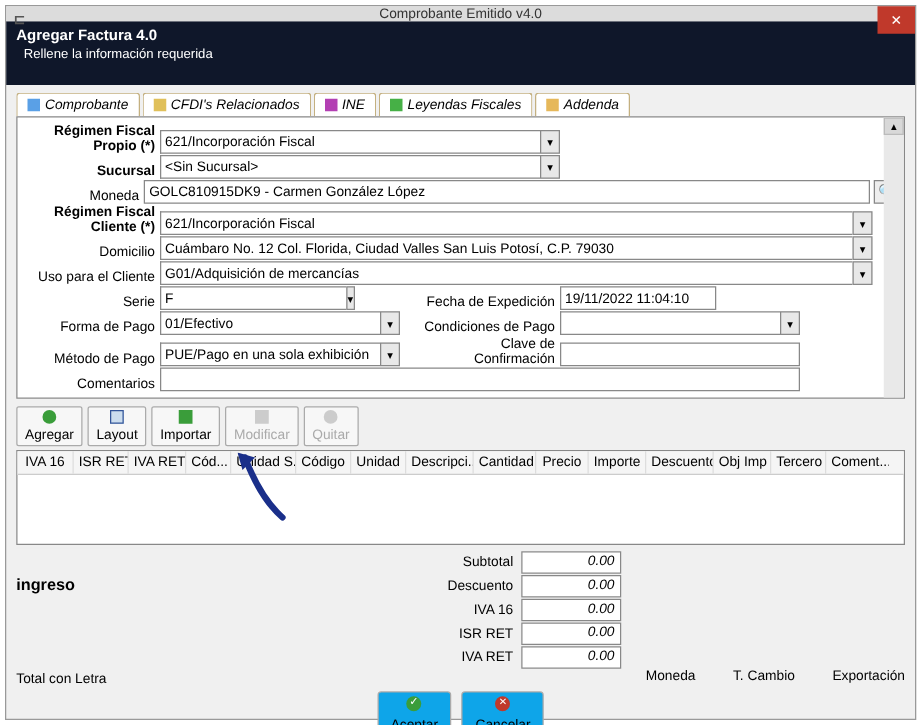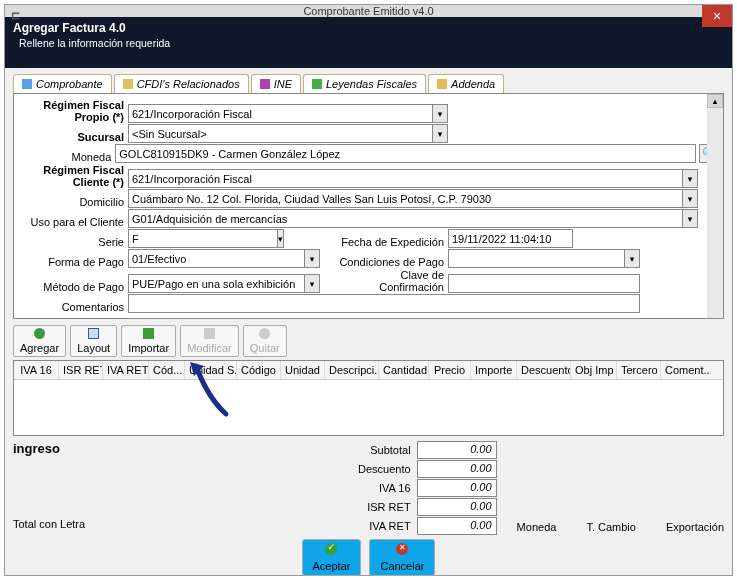--- a/index.html
+++ b/index.html
@@ -28,21 +28,21 @@
   .tbtn { border:1px solid #aaa; background:#f7f7f7; padding:2px 6px; display:flex; align-items:center; gap:3px; cursor:pointer; border-radius:2px; white-space:nowrap;flex-direction:column; }
   .tbtn.disabled { color:#aaa; }
   .tbtn .picon { width:11px; height:11px; display:inline-block; }
   .search-field { flex:1; border:1px solid #aaa; height:20px; padding:2px 5px; font-style:italic; color:#888; }
   .grid { border:1px solid #888; margin: 3px 8px 0; background:#fff; }
   .grid-header { display:flex; background:#f5f5f5; border-bottom:1px solid #ccc; }
   .gh { border-right:1px solid #ddd; padding:3px 4px; white-space:nowrap; overflow:hidden; text-align:center; }
   .grid-body { height:55px; position:relative; }
   .arrow-overlay { position:absolute; pointer-events:none; left:176px; top:-18px; }
   .totals { display:flex; margin: 2px 8px 0; border-top:1px solid #eee; padding-top:2px;}
-  .totals-left { flex:1; }
+  .totals-left { flex:1;margin-top:19px; }
   .ingreso { font-weight:bold; font-size:13px; }
   .totals-right { display:flex; flex-direction:column; gap:1px; }
   .trow { display:flex; align-items:center; justify-content:flex-end; }
   .trow .tlabel { text-align:right; padding-right:6px; width:90px; }
   .trow .tval { width:80px; border:1px solid #888; height:18px; text-align:right; padding:1px 4px; background:#fff;font-style:italic; }
   .bottom-cols { display:flex; gap:30px; margin-left:20px; align-items:flex-end; padding-bottom:2px;}
   .footer-btns { display:flex; justify-content:center; gap:8px; margin:4px 0 6px; }
   .fbtn { border:1px solid #aaa; background:#0ea5e9; padding:3px 10px; display:flex; align-items:center; gap:5px; cursor:pointer; border-radius:3px;flex-direction:column; }
   .ok-ic { width:12px; height:12px; border-radius:50%; background:#3a9d3a; display:inline-block; position:relative; }
   .ok-ic::after { content:"✓"; color:#fff; font-size:9px; position:absolute; left:2px; top:-1px; }

